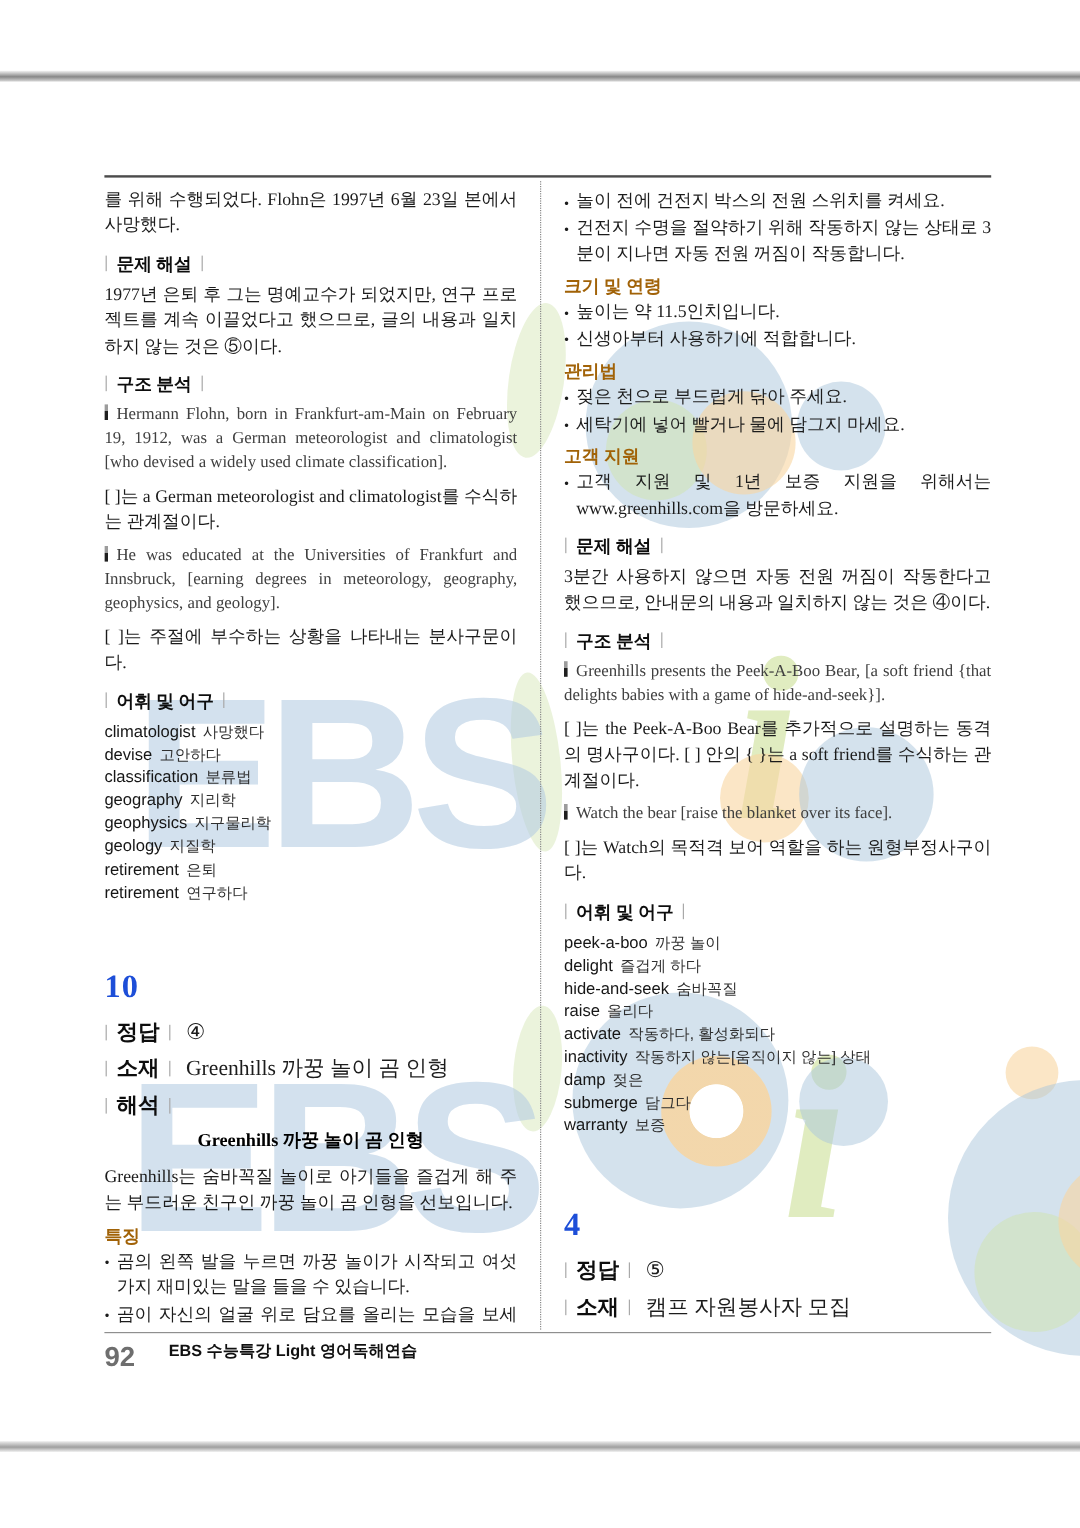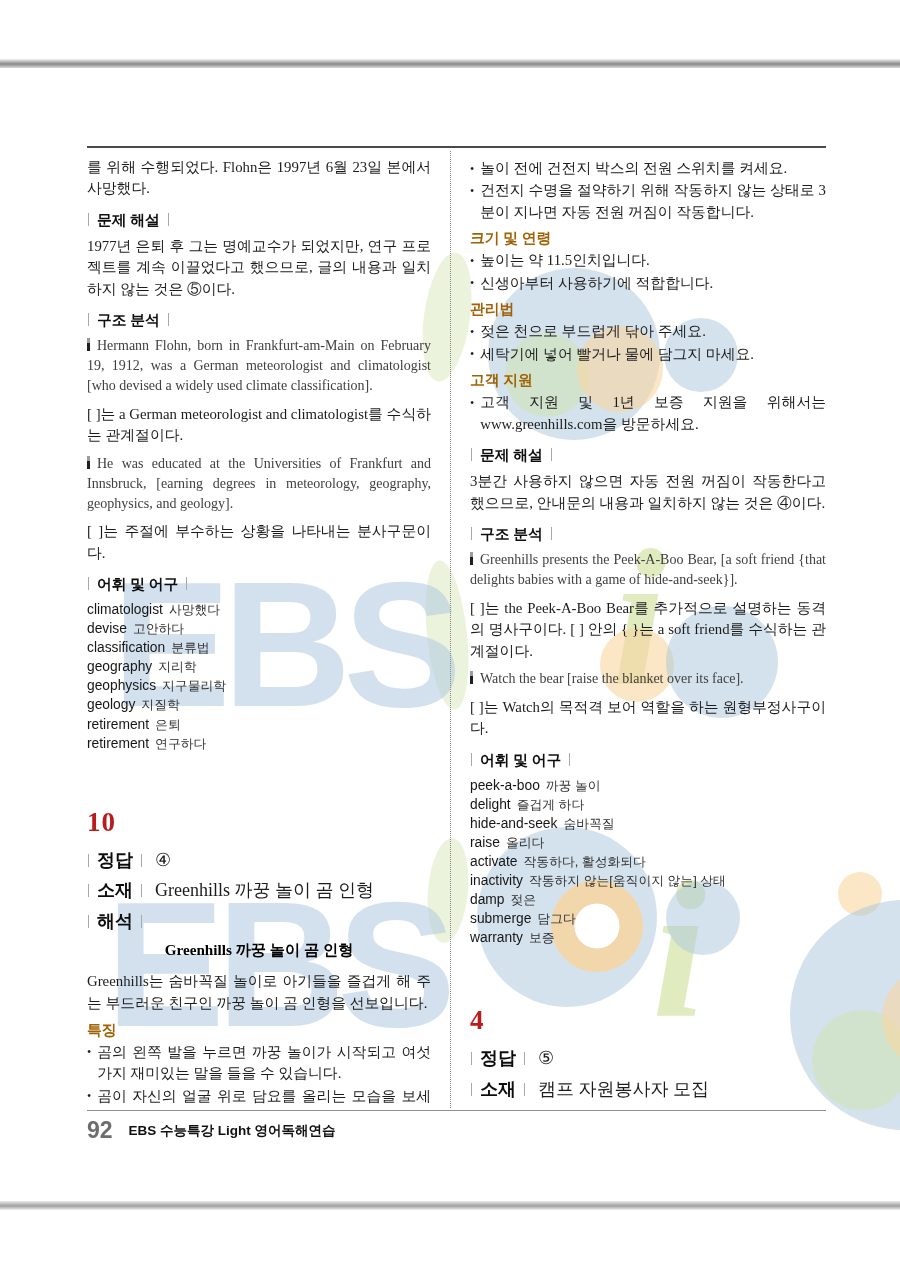--- a/index.html
+++ b/index.html
@@ -16,39 +16,39 @@
   .wm-i{font:italic bold 195px/1 "Liberation Serif","DejaVu Serif",serif;color:rgba(198,221,140,.55);}
   .blue{background:rgba(169,197,220,.50);}
   .green{background:rgba(207,228,178,.55);}
   .orange{background:rgba(248,213,160,.60);}
   .ring{background:radial-gradient(circle,#ffffff 0 34%,rgba(248,213,160,.85) 35% 100%);}
   .leaf{background:rgba(215,232,186,.5);border-radius:50%;}
   
   .content-rule{position:absolute;left:87px;top:146px;width:739px;height:2px;background:#4b4b4b;z-index:2;}
   .col-divider{position:absolute;left:450px;top:151px;height:957px;width:0;border-left:1px dotted #898989;z-index:1;}
   .footer-rule{position:absolute;left:87px;top:1110px;width:739px;height:1px;background:#8f8f8f;z-index:2;}
-  .footer{position:absolute;left:87px;top:1119px;display:flex;align-items:center;gap:16px;z-index:2;}
+  .footer{position:absolute;left:87px;top:1119px;display:flex;align-items:flex-start;gap:28px;z-index:2;}
   .pagenum{font:bold 23px/1 "Liberation Sans",sans-serif;color:#6e6e6e;}
   .booktitle{font:bold 13.5px/1 "Liberation Sans",sans-serif;color:#101010;}
   
   .col{position:absolute;top:157px;height:950px;overflow:hidden;z-index:1;}
   .col-left{left:87px;width:344px;}
   .col-right{left:470px;width:356px;}
   .para{font-size:14.8px;line-height:1.45;text-align:justify;margin:0 0 7px;color:#1b1b1b;}
   .sent{font-size:14px;line-height:1.42;text-align:justify;margin:2px 0 8px;color:#404040;}
   .sent-marker{display:inline-block;width:3px;height:13px;margin-right:7px;
                background:linear-gradient(#9c9c9c 0 42%,#1f1f1f 42% 100%);vertical-align:-1px;}
   .label-row{margin:11px 0 6px;font-size:14.8px;white-space:nowrap;}
   .label-text{font-weight:bold;color:#0d0d0d;}
   .vbar{display:inline-block;width:1px;height:13px;background:#a9a9a9;margin:0 8px;vertical-align:-1px;}
   .label-row .vbar:first-child,.meta-row .vbar:first-child{margin-left:1px;}
   .vocab{margin:2px 0 6px;}
   .vocab-item{font:13.8px/1.38 "Liberation Sans","DejaVu Sans",sans-serif;color:#161616;}
   .vocab-ko{font-size:12.8px;color:#2e2e2e;margin-left:6px;}
-  .section-num{font:bold 27px/1 "Liberation Serif",serif;color:#b91c1c;margin:4px 0 13px;letter-spacing:1px;}
+  .section-num{font:bold 27px/1 "Liberation Serif",serif;color:#1d4ed8;margin:4px 0 13px;letter-spacing:1px;}
   .meta-row{margin:0 0 8px;font-size:18px;line-height:1.25;}
   .meta-label{font-weight:bold;color:#0d0d0d;}
   .meta-value{margin-left:5px;}
   .center-title{text-align:center;font-weight:bold;font-size:15.2px;margin:4px 0 10px;color:#000;}
   .subhead{font-weight:bold;font-size:14.8px;margin:6px 0 2px;color:#a16207;}
   .bullets{margin:0 0 6px;}
   .bullet{display:flex;gap:6px;font-size:14.8px;line-height:1.45;text-align:justify;margin:1px 0;}
   .bullet-dot{flex:0 0 auto;font-size:12px;padding-top:2.5px;color:#1b1b1b;}
   .gap{width:100%;}
 </style>

